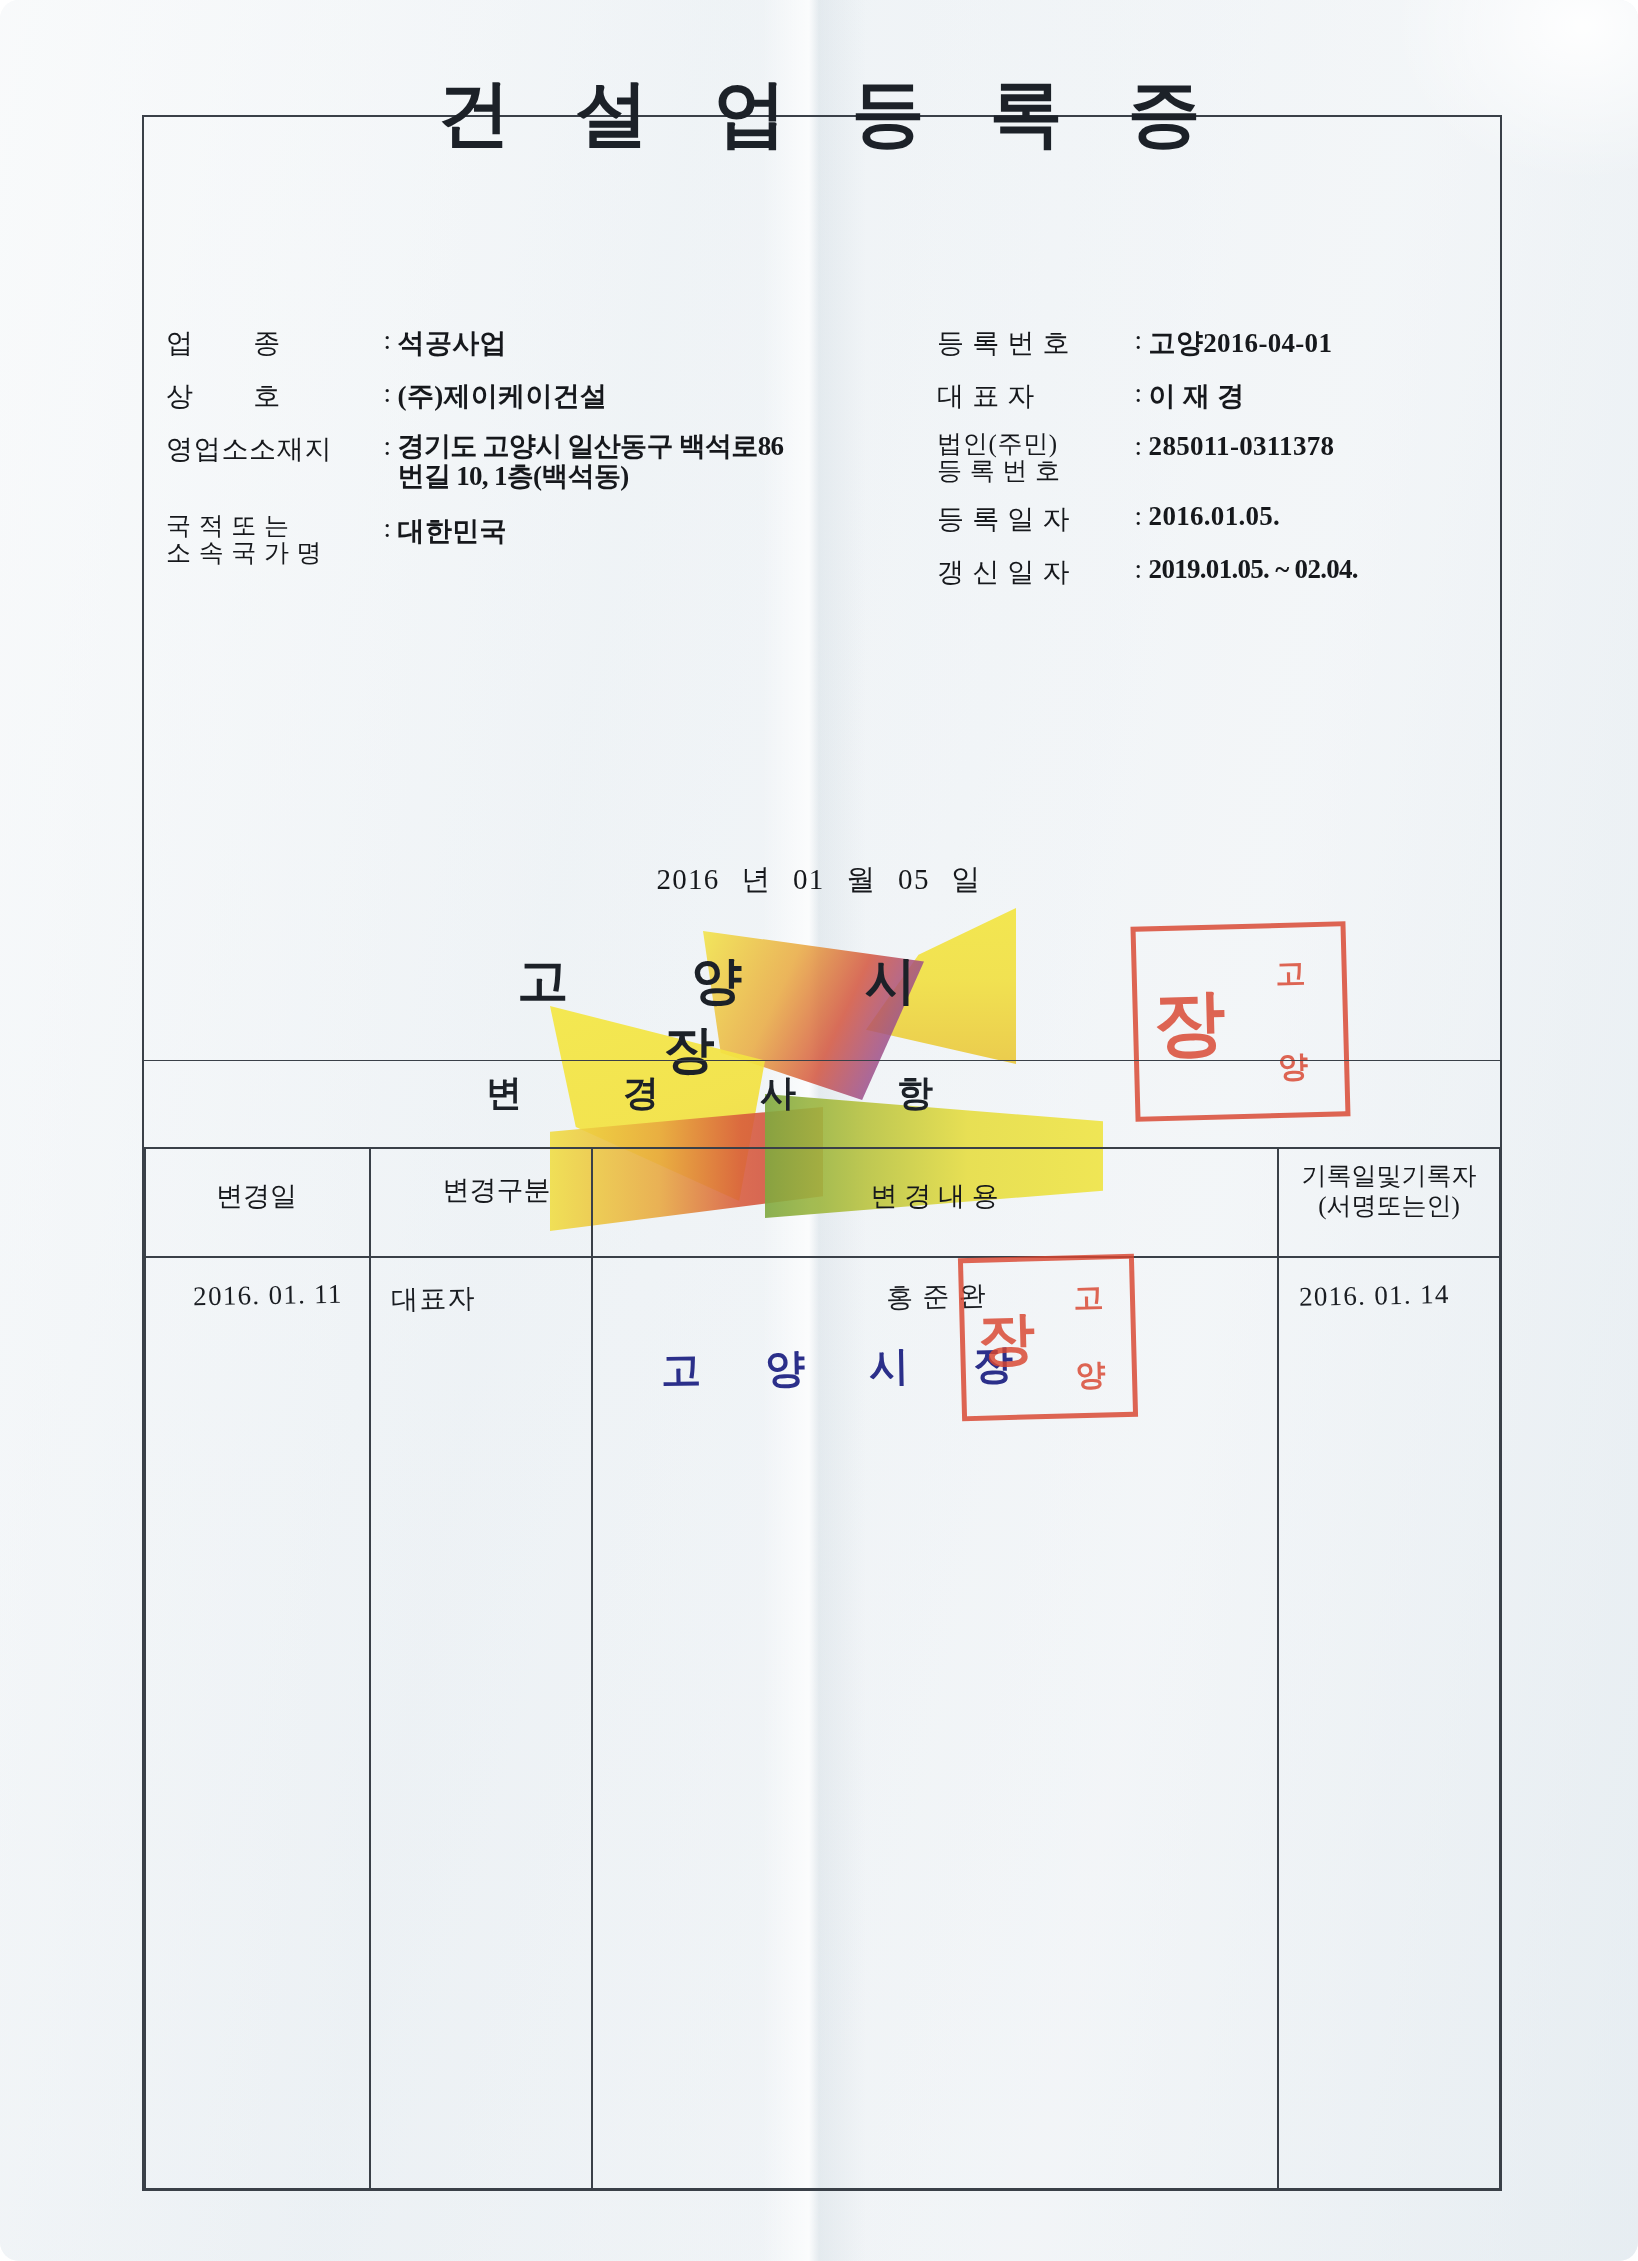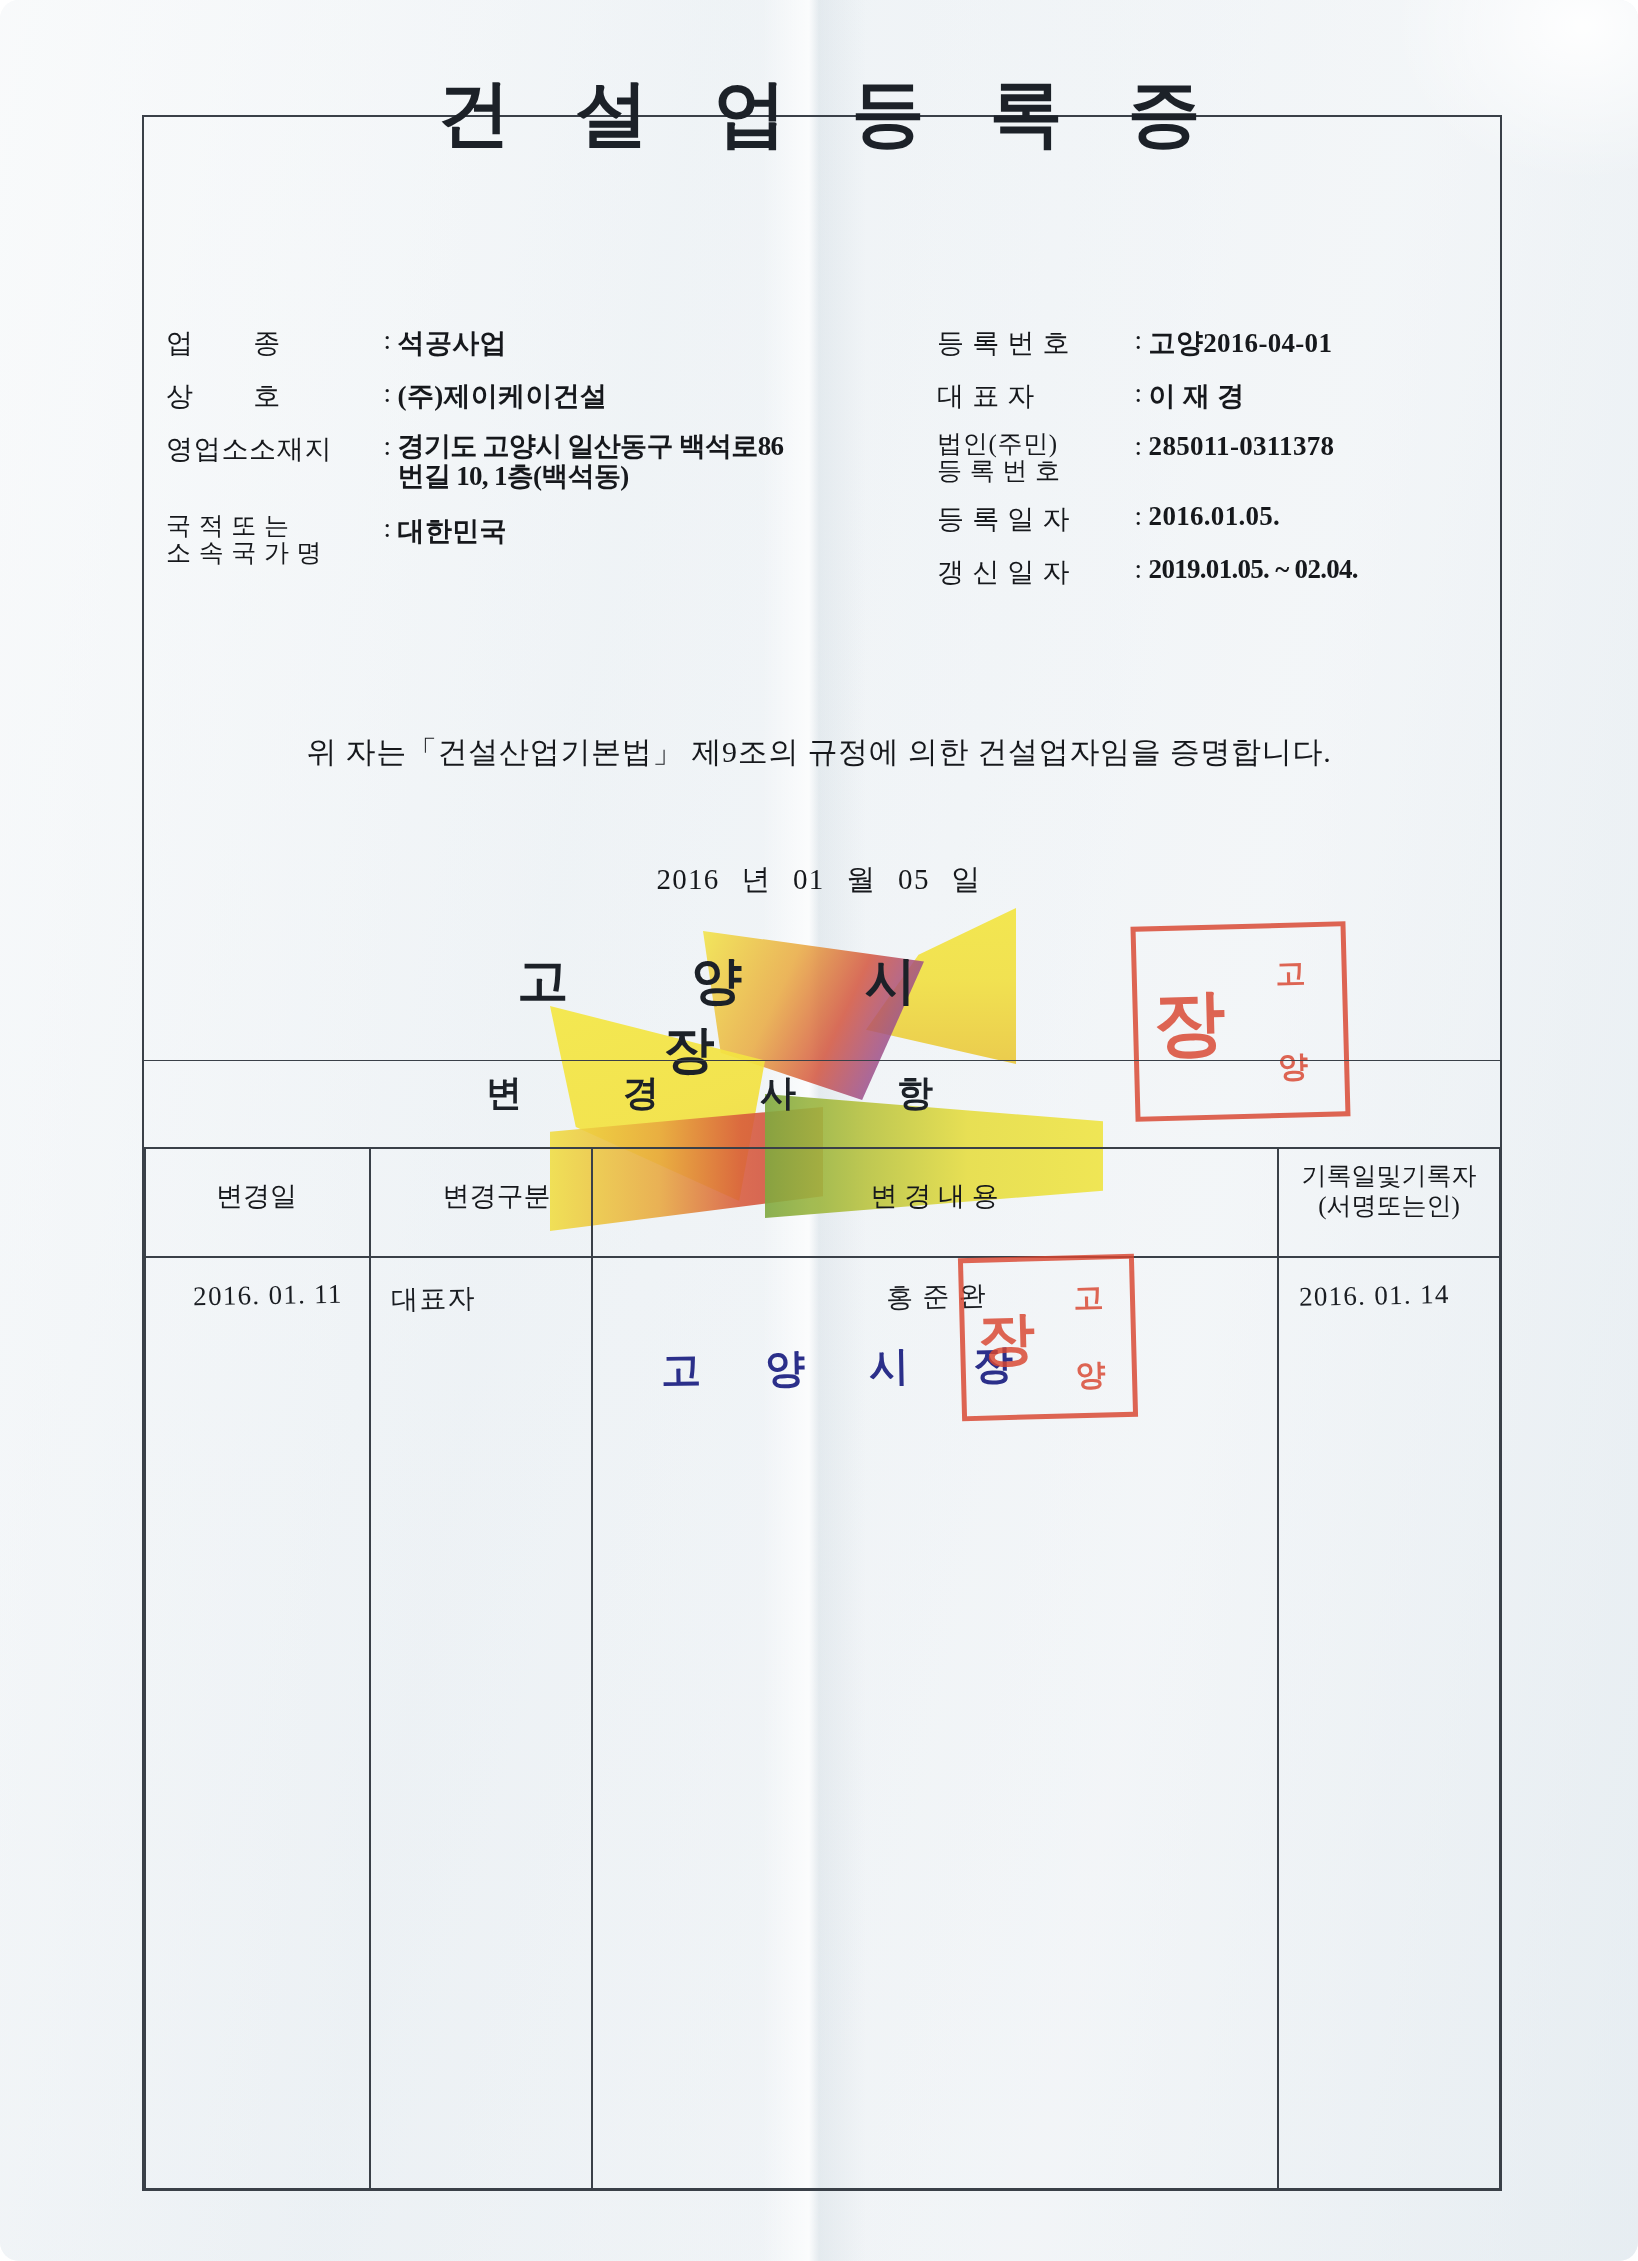--- a/index.html
+++ b/index.html
@@ -363,21 +363,20 @@
 
       <div class="row">
         <span class="lbl wide2">갱 신 일 자</span>
         <span class="colon">:</span>
         <span class="val tight">2019.01.05. ~ 02.04.</span>
       </div>
 
     </div>
   </div>
 
-  <div class="statement">위 자는「건설산업기본법」 제9조의 규정에 의한 건설업자임을 증명합니다.</div>
 
   <div class="date-line">
     <span>2016</span>
     <span>년</span>
     <span>01</span>
     <span>월</span>
     <span>05</span>
     <span>일</span>
   </div>
 
@@ -404,21 +403,21 @@
     <div class="tline" style="left:0;  top:109px;width:1356px; height:2px;"></div>
     <div class="tline" style="left:0;  top:1041px;width:1356px; height:2px;"></div>
 
     <div class="tline" style="left:0;    top:0; width:2px; height:1043px;"></div>
     <div class="tline" style="left:225px;top:0; width:2px; height:1043px;"></div>
     <div class="tline" style="left:447px;top:0; width:2px; height:1043px;"></div>
     <div class="tline" style="left:1133px;top:0;width:2px; height:1043px;"></div>
     <div class="tline" style="left:1355px;top:0;width:2px; height:1043px;"></div>
 
     <div class="th" style="left:0;    top:34px; width:225px;">변경일</div>
-    <div class="th" style="left:226px;top:34px; width:253px;">변경구분</div>
+    <div class="th" style="left:226px;top:28px; width:253px;">변경구분</div>
     <div class="th" style="left:449px;top:34px; width:683px;">변 경 내 용</div>
     <div class="th" style="left:1135px;top:14.3px; width:220px; white-space:pre-line; font-size:25px;">기록일및기록자
 (서명또는인)</div>
 
     <div class="hand" style="left:19.5px;  top:133px; width:208px; text-align:center;">2016. 01. 11</div>
     <div class="hand" style="left:247px; top:133px; width:182px;">대표자</div>
     <div class="hand" style="left:742px;top:130px; width:273px;">홍 준 완</div>
     <div class="hand" style="left:1155px;top:133px; width:195px;">2016. 01. 14</div>
     <div class="hand blue" style="left:517px; top:192px; width:456px;">고 양 시 장</div>
   </div>

